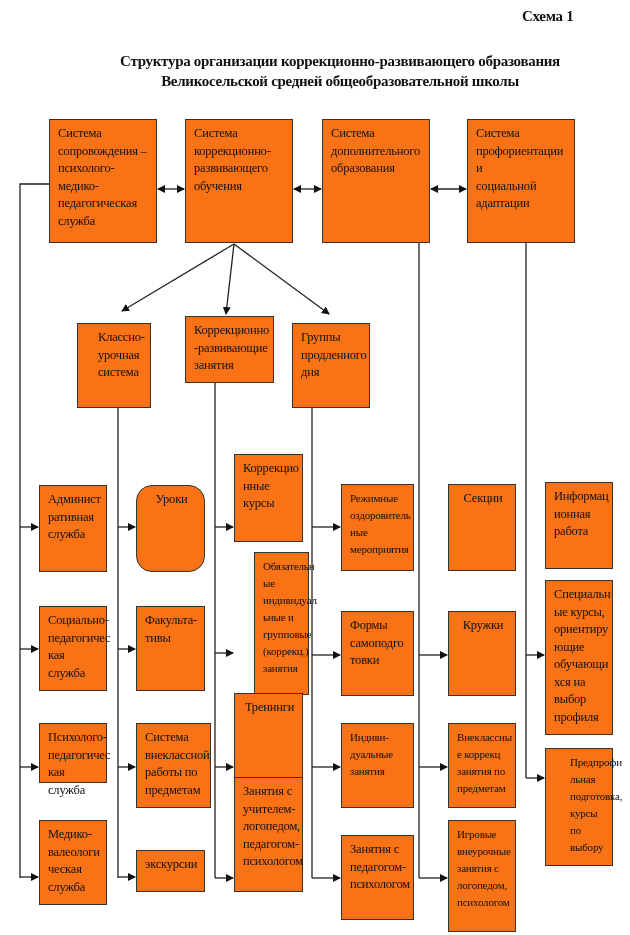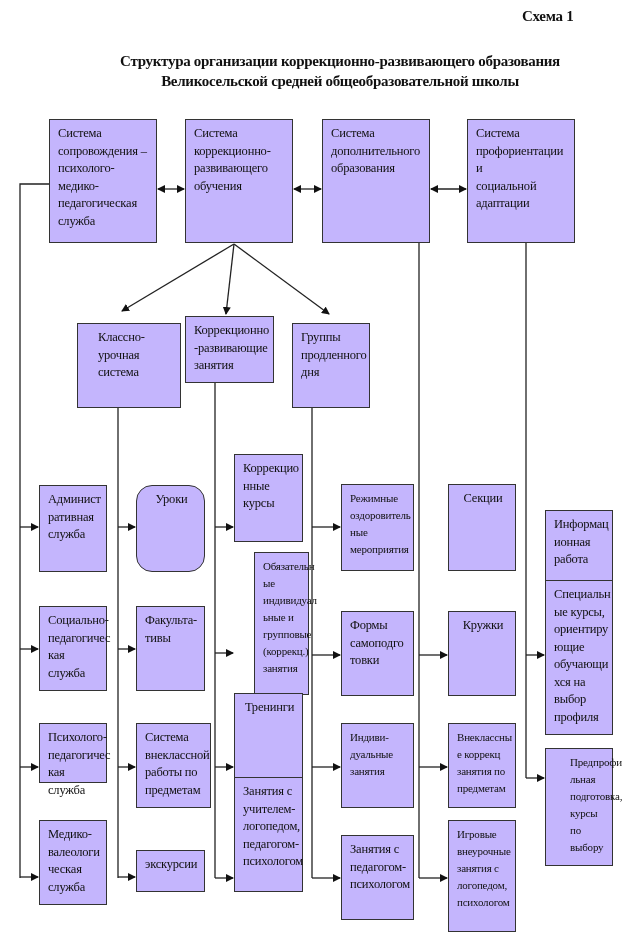--- a/index.html
+++ b/index.html
@@ -2,21 +2,21 @@
 <html><head>
 <meta charset="utf-8">
 <style>
   html, body { margin:0; padding:0; background:#ffffff; }
   body { width:630px; height:935px; position:relative; overflow:hidden;
          font-family:"Liberation Serif","DejaVu Serif",serif; color:#111; }
   .scheme-label { position:absolute; left:522px; top:8px; font-size:15px; font-weight:bold; letter-spacing:-0.3px; }
   .title { position:absolute; left:0; width:630px; text-align:center; font-size:15px; font-weight:bold; letter-spacing:-0.3px; line-height:20px; }
   .title.l1 { top:51px; left:25px; }
   .title.l2 { top:71px; left:25px; }
-  .box { position:absolute; border:1.5px solid #333; background:#c4b5fd; box-sizing:border-box;
+  .box { position:absolute; border:1.5px solid #333; background:#f97316; box-sizing:border-box;
          font-size:12.5px; line-height:17.5px; padding:5px 6px 4px 8px; letter-spacing:-0.2px; }
   .box.center { text-align:center; }
   .box.small { font-size:11px; line-height:17px; }
   svg.lines { position:absolute; left:0; top:0; width:630px; height:935px; pointer-events:none; }
 </style>
 </head>
 <body>
 
 <div class="scheme-label">Схема 1</div>
 <div class="title l1">Структура организации коррекционно-развивающего образования</div>
@@ -66,21 +66,21 @@
       <polyline points="526,655 544,655" marker-end="url(#ah)"></polyline>
       <polyline points="526,778 544,778" marker-end="url(#ah)"></polyline>
     </g>
 </svg>
 
 <div id="boxes">
     <div class="box" style="left: 49px; top: 119px; width: 108px; height: 124px;"><span>Система<br>сопровождения –<br>психолого-медико-<br>педагогическая<br>служба</span></div>
     <div class="box" style="left: 185px; top: 119px; width: 108px; height: 124px;"><span>Система<br>коррекционно-<br>развивающего<br>обучения</span></div>
     <div class="box" style="left: 322px; top: 119px; width: 108px; height: 124px;"><span>Система<br>дополнительного<br>образования</span></div>
     <div class="box" style="left: 467px; top: 119px; width: 108px; height: 124px;"><span>Система<br>профориентации и<br>социальной<br>адаптации</span></div>
-    <div class="box" style="left: 77px; top: 323px; width: 104px; height: 85px; padding-left: 20px;"><span>Классно-<br>урочная<br>система</span></div>
+    <div class="box" style="left: 77px; top: 323px; width: 74px; height: 85px; padding-left: 20px;"><span>Классно-<br>урочная<br>система</span></div>
     <div class="box" style="left: 185px; top: 316px; width: 89px; height: 67px;"><span>Коррекционно<br>-развивающие<br>занятия</span></div>
     <div class="box" style="left: 292px; top: 323px; width: 78px; height: 85px;"><span>Группы<br>продленного<br>дня</span></div>
     <div class="box" style="left: 39px; top: 485px; width: 68px; height: 87px;"><span>Админист<br>ративная<br>служба</span></div>
     <div class="box" style="left: 39px; top: 606px; width: 68px; height: 85px;"><span>Социально-<br>педагогичес<br>кая служба</span></div>
     <div class="box" style="left: 39px; top: 723px; width: 68px; height: 60px;"><span>Психолого-<br>педагогичес<br>кая служба</span></div>
     <div class="box" style="left: 39px; top: 820px; width: 68px; height: 85px;"><span>Медико-<br>валеологи<br>ческая<br>служба</span></div>
     <div class="box center" style="left: 136px; top: 485px; width: 69px; height: 87px; border-radius: 16px;"><span>Уроки</span></div>
     <div class="box" style="left: 136px; top: 606px; width: 69px; height: 85px;"><span>Факульта-<br>тивы</span></div>
     <div class="box" style="left: 136px; top: 723px; width: 75px; height: 85px;"><span>Система<br>внеклассной<br>работы по<br>предметам</span></div>
     <div class="box" style="left: 136px; top: 850px; width: 69px; height: 42px;"><span>экскурсии</span></div>
@@ -89,16 +89,16 @@
     <div class="box  center" style="left: 234px; top: 693px; width: 69px; height: 98px;"><span>Тренинги</span></div>
     <div class="box" style="left: 234px; top: 777px; width: 69px; height: 115px;"><span>Занятия с<br>учителем-<br>логопедом,<br>педагогом-<br>психологом</span></div>
     <div class="box small" style="left: 341px; top: 484px; width: 73px; height: 87px;"><span>Режимные<br>оздоровитель<br>ные<br>мероприятия</span></div>
     <div class="box" style="left: 341px; top: 611px; width: 73px; height: 85px;"><span>Формы<br>самоподго<br>товки</span></div>
     <div class="box small" style="left: 341px; top: 723px; width: 73px; height: 85px;"><span>Индиви-<br>дуальные<br>занятия</span></div>
     <div class="box" style="left: 341px; top: 835px; width: 73px; height: 85px;"><span>Занятия с<br>педагогом-<br>психологом</span></div>
     <div class="box center" style="left: 448px; top: 484px; width: 68px; height: 87px;"><span>Секции</span></div>
     <div class="box center" style="left: 448px; top: 611px; width: 68px; height: 85px;"><span>Кружки</span></div>
     <div class="box small" style="left: 448px; top: 723px; width: 68px; height: 85px;"><span>Внеклассны<br>е коррекц<br>занятия по<br>предметам</span></div>
     <div class="box small" style="left: 448px; top: 820px; width: 68px; height: 112px;"><span>Игровые<br>внеурочные<br>занятия с<br>логопедом,<br>психологом</span></div>
-    <div class="box" style="left: 545px; top: 510px; width: 68px; height: 87px;"><span>Информац<br>ионная<br>работа</span></div>
+    <div class="box" style="left: 545px; top: 482px; width: 68px; height: 87px;"><span>Информац<br>ионная<br>работа</span></div>
     <div class="box" style="left: 545px; top: 580px; width: 68px; height: 155px;"><span>Специальн<br>ые курсы,<br>ориентиру<br>ющие<br>обучающи<br>хся на<br>выбор<br>профиля</span></div>
     <div class="box small" style="left: 545px; top: 748px; width: 68px; height: 118px; padding-left: 24px;"><span>Предпрофи<br>льная<br>подготовка,<br>курсы по<br>выбору</span></div>
   </div>
 
 </body></html>

